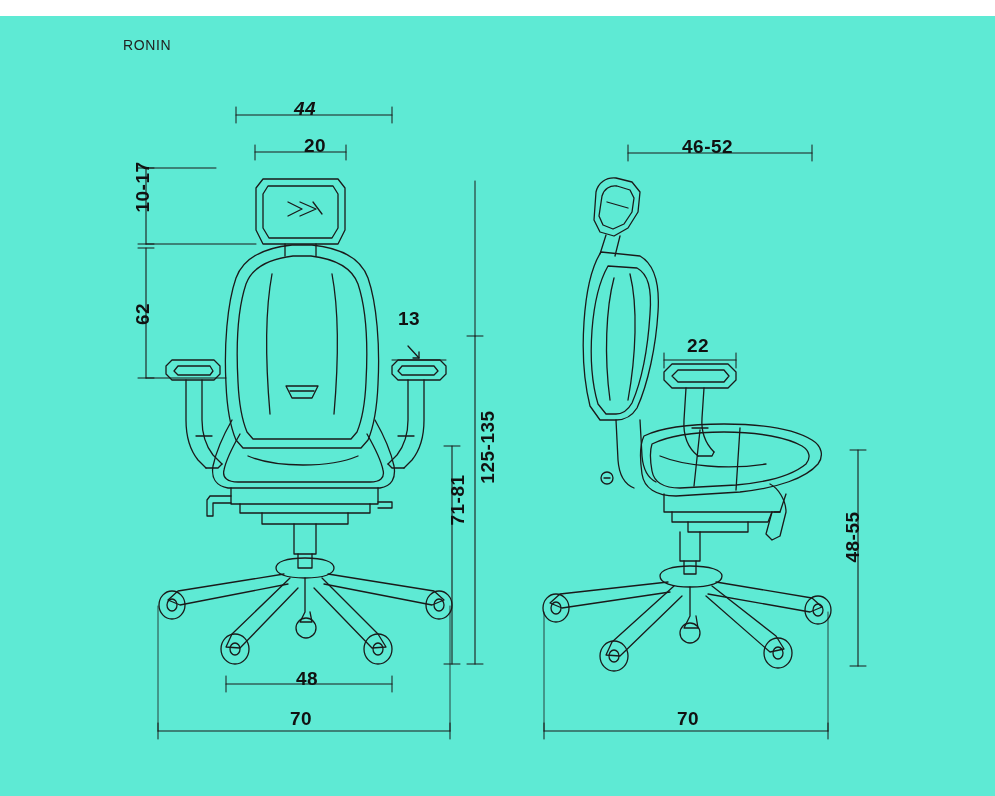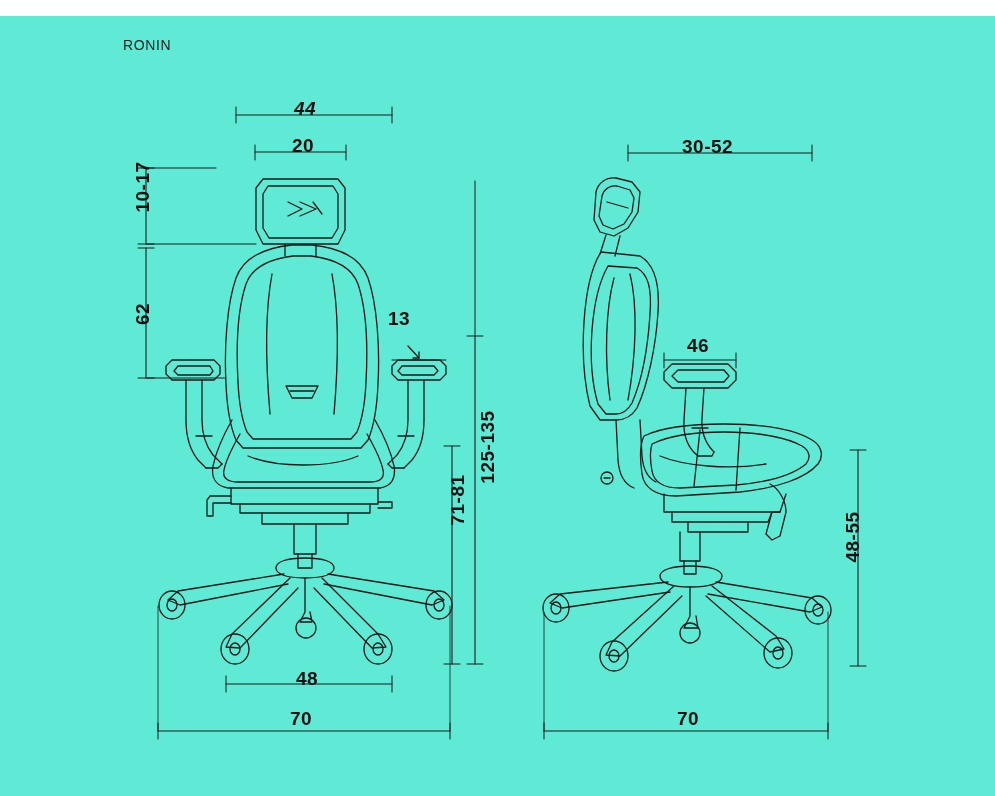--- a/index.html
+++ b/index.html
@@ -289,37 +289,37 @@
         <path d="M858 434 L858 650"></path>
         <path d="M850 434 L866 434 M850 650 L866 650" stroke-width="1"></path>
       </g>
     </g>
   </svg>
 
   <div class="title-label" style="left:123px; top:21px;">RONIN</div>
 
   <div class="dim-label" style="left:294px; top:82px;font-style:italic;">44</div>
 
-  <div class="dim-label" style="left:292px; top:119px;">20</div>
+  <div class="dim-label" style="left:304px; top:119px;">20</div>
 
   <div class="dim-label vert" style="left:113px; top:160px; width:60px; text-align:center; transform:rotate(-90deg);">10-17</div>
 
   <div class="dim-label vert" style="left:115px; top:287px; width:56px; text-align:center; transform:rotate(-90deg);">62</div>
 
-  <div class="dim-label" style="left:388px; top:292px;text-align:right;">13</div>
+  <div class="dim-label" style="left:398px; top:292px;text-align:right;">13</div>
 
   <div class="dim-label" style="left:296px; top:652px;">48</div>
 
   <div class="dim-label" style="left:290px; top:692px;">70</div>
 
   <div class="dim-label vert" style="left:438px; top:420px; width:100px; text-align:center; transform:rotate(-90deg);">125-135</div>
 
   <div class="dim-label vert" style="left:417px; top:473px; width:82px; text-align:center; transform:rotate(-90deg);">71-81</div>
 
-  <div class="dim-label" style="left:682px; top:120px;">30-52</div>
-
-  <div class="dim-label" style="left:687px; top:319px;">46</div>
+  <div class="dim-label" style="left:682px; top:120px;">46-52</div>
+
+  <div class="dim-label" style="left:687px; top:319px;">22</div>
 
   <div class="dim-label" style="left:677px; top:692px;">70</div>
 
   <div class="dim-label vert" style="left:808px; top:510px; width:90px; text-align:center; transform:rotate(-90deg);">48-55</div>
 
 </div>
 
 </body></html>

